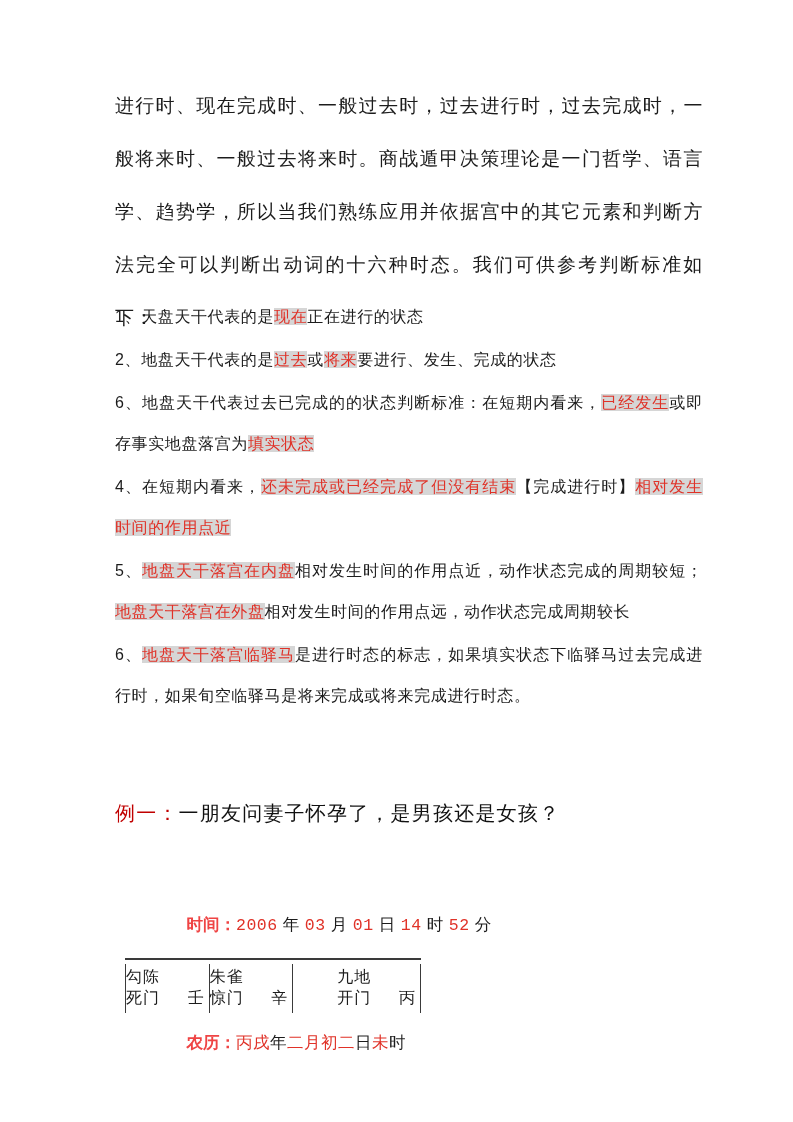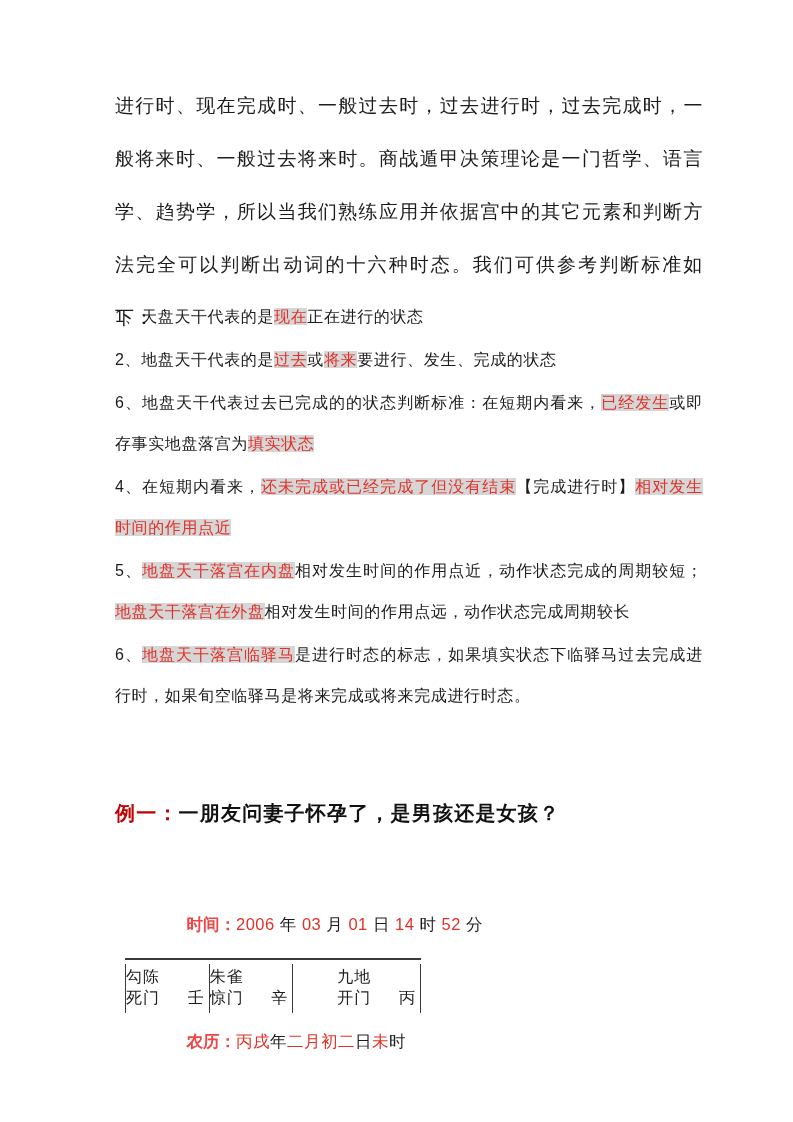--- a/index.html
+++ b/index.html
@@ -33,29 +33,29 @@
   }
   .rule {
     margin: 0 0 2px 0;
     font-size: 16px;
     line-height: 41px;
     letter-spacing: 0.62px;
     text-align: justify;
   }
   
   .seg-h { color: #e03228; background: #d6d6d6; }
-  .seg-r { color: #e03228; }
+  .seg-r { color: #e03228; font-family: Liberation Mono, monospace; }
   
   .example-title {
     position: absolute;
     top: 800px;
     left: 115px;
     margin: 0;
     font-size: 20px;
-    font-weight: bold;
+    font-weight: normal;
     letter-spacing: 1.2px;
     white-space: nowrap;
   }
   .ex-label { color: #c00000; }
   .ex-q { color: #111111; }
   
   .info {
     position: absolute;
     top: 843px;
     left: 115px;

